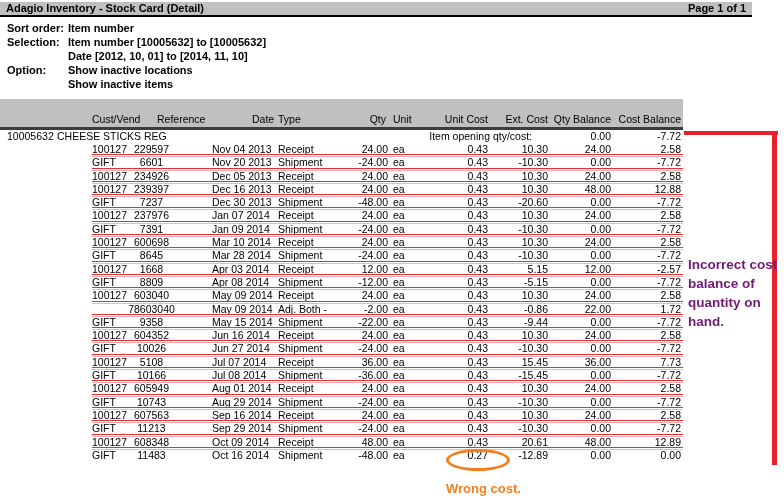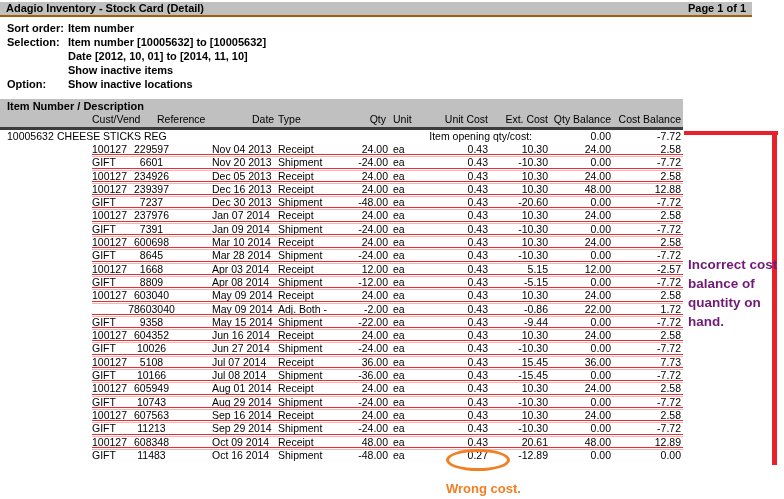--- a/index.html
+++ b/index.html
@@ -1,21 +1,21 @@
 <!DOCTYPE html>
 <html><head>
 <meta charset="utf-8">
 <style>
   html,body{margin:0;padding:0;background:#fff;}
   .page{position:relative;width:784px;height:499px;background:#fff;overflow:hidden;
         font-family:"Liberation Sans",sans-serif;color:#000;}
 
   
   .titlebar{position:absolute;left:0;top:2px;width:746px;height:13px;background:#c0c0c0;
-            border-bottom:2px solid #a16207;padding-left:6px;}
+            border-bottom:2px solid #000000;padding-left:6px;}
   .titlebar .t{position:absolute;left:6px;top:0;font-size:11px;font-weight:bold;line-height:13px;}
   .titlebar .p{position:absolute;right:6px;top:0;font-size:11px;font-weight:bold;line-height:13px;}
 
   
   .meta{position:absolute;left:0;top:21px;width:500px;}
   .meta .line{position:relative;height:14px;font-size:11px;font-weight:bold;line-height:14px;}
   .meta .lbl{position:absolute;left:7px;}
   .meta .val{position:absolute;left:68px;}
 
   
@@ -72,31 +72,30 @@
     </div>
     <div class="line">
       <span class="lbl">Selection:</span>
       <span class="val">Item number [10005632] to [10005632]</span>
     </div>
     <div class="line">
       <span class="lbl"></span>
       <span class="val">Date [2012, 10, 01] to [2014, 11, 10]</span>
     </div>
     <div class="line">
+      <span class="lbl">Option:</span>
+      <span class="val">Show inactive locations</span>
+    </div>
+    <div class="line">
       <span class="lbl"></span>
       <span class="val">Show inactive items</span>
     </div>
-    <div class="line">
-      <span class="lbl">Option:</span>
-      <span class="val">Show inactive locations</span>
-    </div>
   </div>
 
   <div class="colhead">
-    <span class="gh">Item Number / Description</span>
     <span class="c" style="left:92px;">Cust/Vend</span>
     <span class="c" style="left:157px;">Reference</span>
     <span class="c" style="left:212px;margin-left:40px;">Date</span>
     <span class="c" style="left:278px;">Type</span>
     <span class="c r" style="left:332px;width:54px;">Qty</span>
     <span class="c" style="left:393px;">Unit</span>
     <span class="c r" style="left:430px;width:58px;">Unit Cost</span>
     <span class="c r" style="left:493px;width:55px;">Ext. Cost</span>
     <span class="c r" style="left:551px;width:60px;">Qty Balance</span>
     <span class="c r" style="left:614px;width:67px;">Cost Balance</span>

